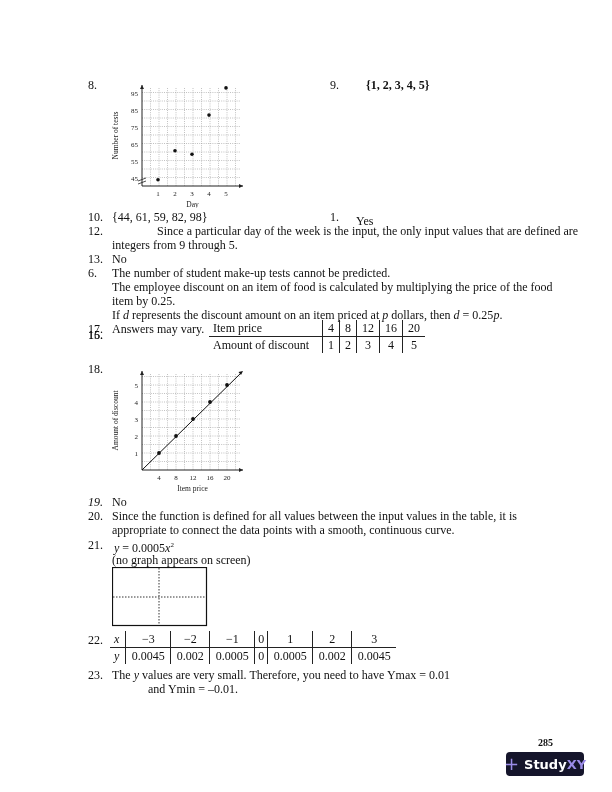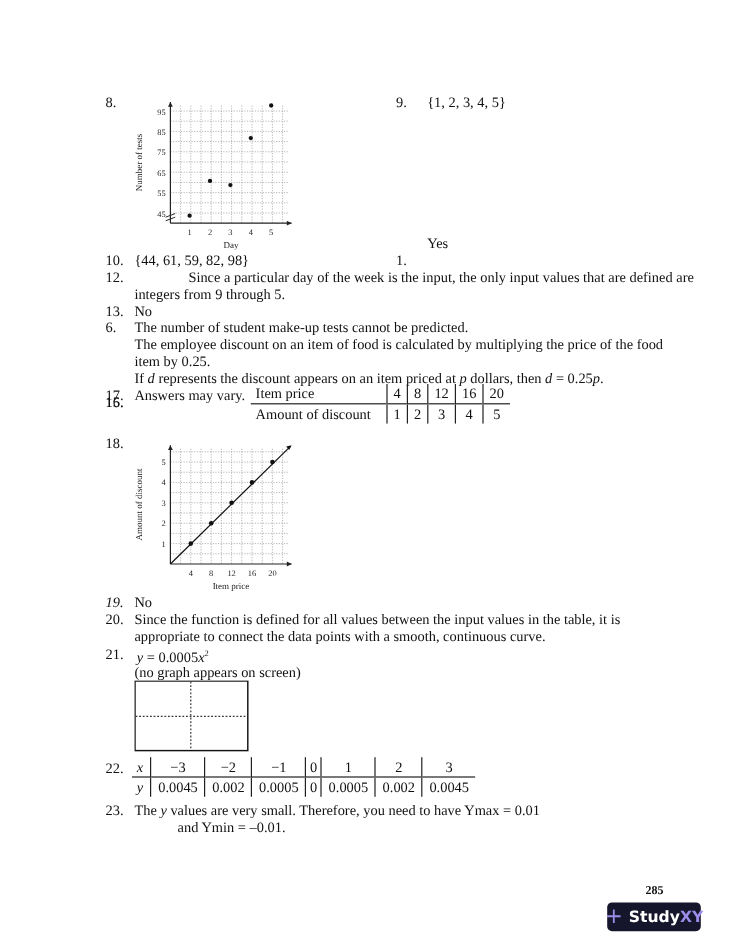--- a/index.html
+++ b/index.html
@@ -65,43 +65,43 @@
     <line x1="38" y1="103" x2="46" y2="100" stroke="#222" stroke-width="0.8"></line>
     <line x1="38" y1="106" x2="46" y2="103" stroke="#222" stroke-width="0.8"></line>
     <circle cx="58" cy="101.7" r="1.8" fill="#111"></circle>
     <circle cx="75" cy="72.8" r="1.8" fill="#111"></circle>
     <circle cx="92" cy="76.2" r="1.8" fill="#111"></circle>
     <circle cx="109" cy="37.1" r="1.8" fill="#111"></circle>
     <circle cx="126" cy="9.900000000000006" r="1.8" fill="#111"></circle>
   </svg>
 
 <div class="abs" style="left:330px;top:78px;">9.</div>
-<div class="abs" style="left:356px;top:78px;">{1, 2, 3, 4, 5}</div>
+<div class="abs" style="left:366px;top:78px;font-weight:bold;">{1, 2, 3, 4, 5}</div>
 
 <div class="abs" style="left:88px;top:210px;">10.</div>
 <div class="abs" style="left:112px;top:210px;">{44, 61, 59, 82, 98}</div>
 <div class="abs" style="left:330px;top:210px;">1.</div>
-<div class="abs" style="left:356px;top:196px;">Yes</div>
+<div class="abs" style="left:356px;top:214px;">Yes</div>
 
 <div class="abs" style="left:88px;top:224px;">12.</div>
 <div class="abs" style="left:112px;top:224px;margin-left:45px;">Since a particular day of the week is the input, the only input values that are defined are</div>
 <div class="abs" style="left:112px;top:238px;">integers from 9 through 5.</div>
 
 <div class="abs" style="left:88px;top:252px;">13.</div>
 <div class="abs" style="left:112px;top:252px;">No</div>
 
 <div class="abs" style="left:88px;top:266px;">6.</div>
 <div class="abs" style="left:112px;top:266px;text-align:right;">The number of student make-up tests cannot be predicted.</div>
 
 <div class="abs" style="left:88px;top:280px;margin-top:48px;">15.</div>
 <div class="abs" style="left:112px;top:280px;">The employee discount on an item of food is calculated by multiplying the price of the food</div>
 <div class="abs" style="left:112px;top:294px;">item by 0.25.</div>
 
 <div class="abs" style="left:88px;top:308px;margin-top:20px;">16.</div>
-<div class="abs" style="left:112px;top:308px;"><span>If </span><i>d</i><span> represents the discount appears on an item priced at </span><i>p</i><span> dollars, then </span><i>d</i><span> = 0.25</span><i>p</i><span>.</span></div>
+<div class="abs" style="left:112px;top:308px;"><span>If </span><i>d</i><span> represents the discount amount on an item priced at </span><i>p</i><span> dollars, then </span><i>d</i><span> = 0.25</span><i>p</i><span>.</span></div>
 
 <div class="abs" style="left:88px;top:322px;">17.</div>
 <div class="abs" style="left:112px;top:322px;">Answers may vary.</div>
 <table class="vt" style="position:absolute;left:209px;top:320px;">
   <tbody>
       <tr style="border-bottom:1px solid #222;">
     <td style="text-align:left;padding-left:4px;padding-right:60px;">Item price</td>
     <td style="border-left:1px solid #222;">4</td>
     <td style="border-left:1px solid #222;">8</td>
     <td style="border-left:1px solid #222;">12</td>

